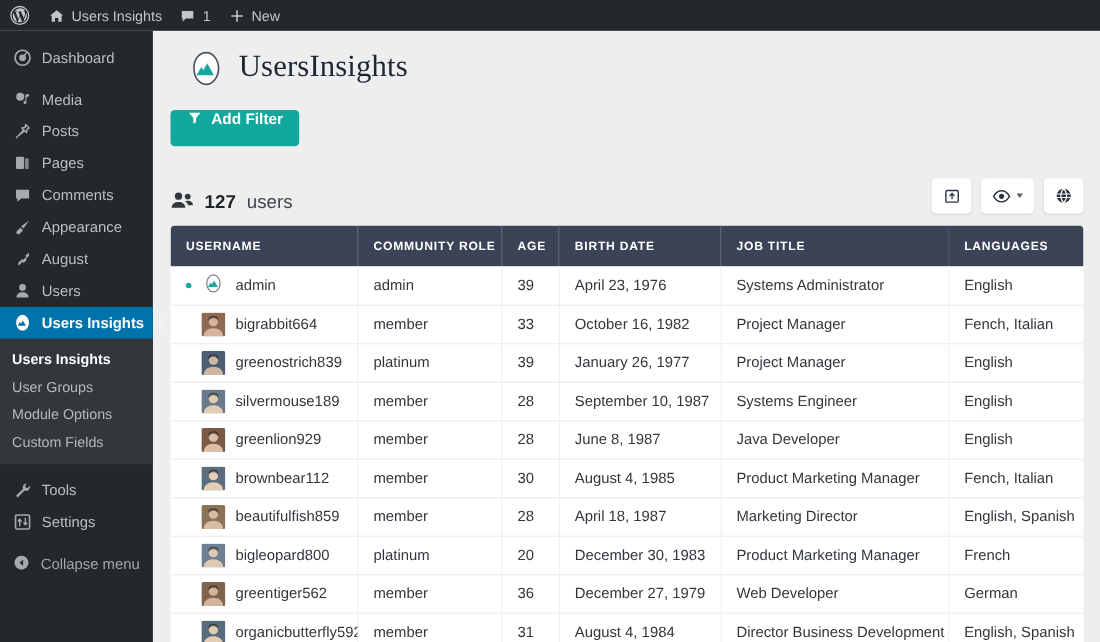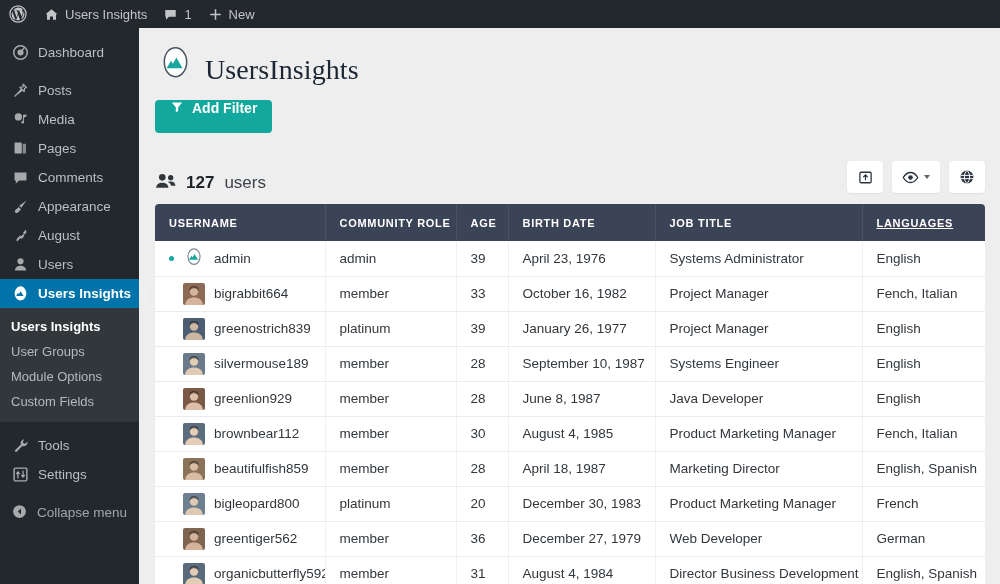--- a/index.html
+++ b/index.html
@@ -74,21 +74,21 @@
   }
 
   
   #main {
     position: absolute; top: 28px; left: 139px;
     width: 861px; height: 556px;
     background: #eeeeee;
     overflow: hidden;
   }
 
-  .brand { display: flex; align-items: flex-end; gap: 9px; padding: 17px 0 0 16px; }
+  .brand { display: flex; align-items: flex-start; gap: 9px; padding: 17px 0 0 28px; }
   .brand-mark { width: 41px; height: 41px; }
   .brand-mark svg { display: block; }
   .brand-text {
     font-family: "Liberation Serif", serif;
     font-size: 28px; color: #1c2733; letter-spacing: .1px;
   }
 
   .filterbar { padding: 14px 0 0 16px; }
   .btn-filter {
     display: inline-flex; gap: 8px;
@@ -129,21 +129,21 @@
     background: #fff; table-layout: fixed;
     border-radius: 4px 4px 0 0; overflow: hidden;
   }
   table.users thead th {
     background: #3b4357; color: #fff;
     font-size: 11px; font-weight: 700; letter-spacing: .7px;
     text-align: left; padding: 13px 0 12px 14px;
     border-right: 1px solid #4a5267;
     margin-top: 40px;
   }
-  table.users thead th:last-child { border-right: none; text-decoration: underline; }
+  table.users thead th:last-child { border-right: none; }
   table.users tbody td {
     font-size: 13.5px; color: #32373c;
     padding: 0 0 0 14px; height: 35px;
     border-bottom: 1px solid #e9ebee;
     border-right: 1px solid #eef0f2;
     white-space: nowrap; overflow: hidden;
   }
   table.users tbody td:last-child { border-right: none; }
   .c-user   { width: 170px; }
   .c-role   { width: 131px; }
@@ -211,33 +211,33 @@
           <path d="M10 10 14 5" stroke="#a7aaad" stroke-width="1.6" stroke-linecap="round"></path>
         </svg>
       </span>
     <span>Dashboard</span>
   </a>
   <div class="menu-sep"></div>
 
   <a class="menu-item">
     <span class="mi-ico">
         <svg width="17" height="17" viewBox="0 0 20 20">
-          <path d="M13.2 2.6 17 6.4l-2.3 1.3-.4 3.6-3.1-3.1-4.5 5.6 5.6-4.5-3.1-3.1 3.6-.4zM8.6 11.4 3 17" stroke="#a7aaad" stroke-width="1.5" fill="none" stroke-linejoin="round"></path>
-        </svg>
-      </span>
-    <span>Posts</span>
-  </a>
-  <a class="menu-item">
-    <span class="mi-ico">
-        <svg width="17" height="17" viewBox="0 0 20 20">
           <circle cx="7.5" cy="7" r="4.3" fill="#a7aaad"></circle>
           <path d="M13 4.5v7.2a1.6 1.6 0 1 0 1.2 1.5V7.5l2.8-.9V4z" fill="#a7aaad"></path>
         </svg>
       </span>
     <span>Media</span>
+  </a>
+  <a class="menu-item">
+    <span class="mi-ico">
+        <svg width="17" height="17" viewBox="0 0 20 20">
+          <path d="M13.2 2.6 17 6.4l-2.3 1.3-.4 3.6-3.1-3.1-4.5 5.6 5.6-4.5-3.1-3.1 3.6-.4zM8.6 11.4 3 17" stroke="#a7aaad" stroke-width="1.5" fill="none" stroke-linejoin="round"></path>
+        </svg>
+      </span>
+    <span>Posts</span>
   </a>
   <a class="menu-item">
     <span class="mi-ico">
         <svg width="17" height="17" viewBox="0 0 20 20">
           <rect x="3" y="3" width="8.5" height="13" rx="1" fill="#a7aaad"></rect>
           <rect x="12.5" y="4.5" width="4" height="11.5" rx="1" fill="#a7aaad" opacity=".75"></rect>
         </svg>
       </span>
     <span>Pages</span>
   </a>

